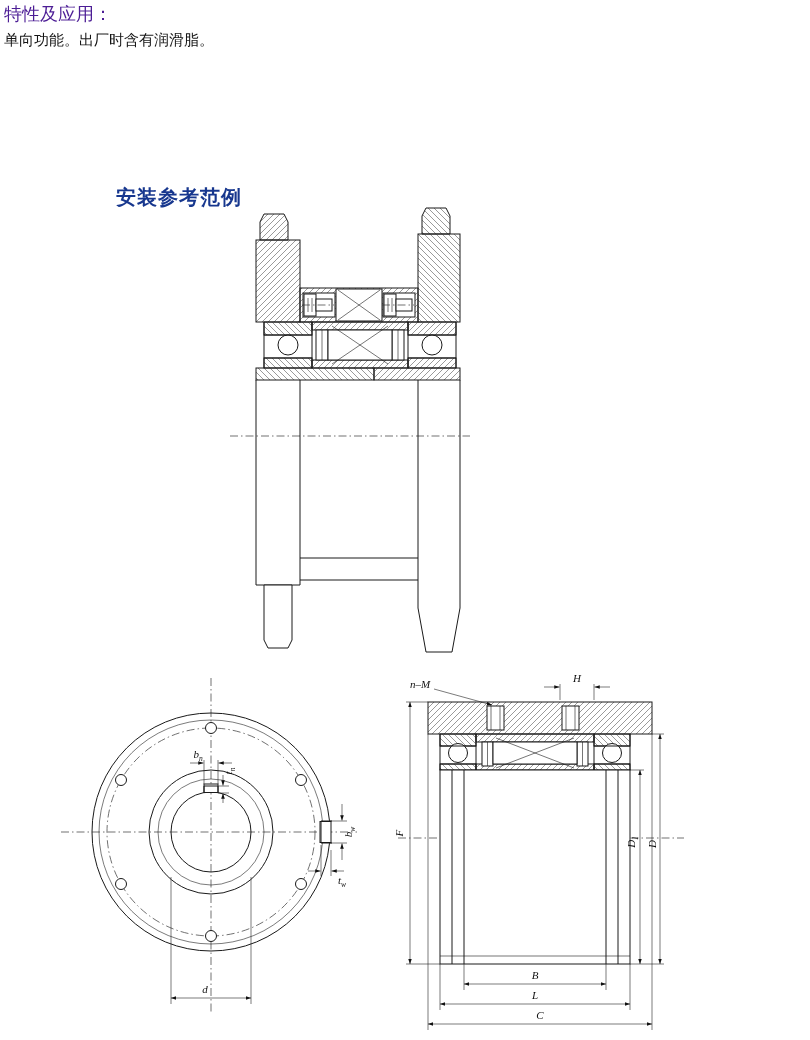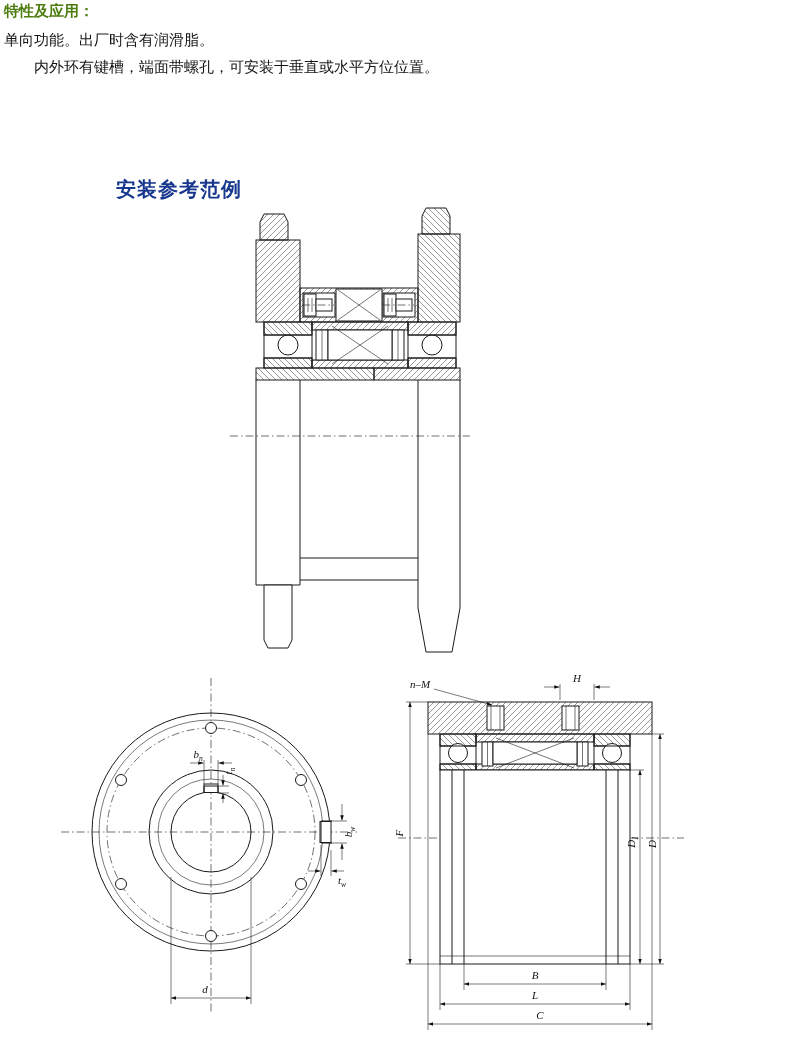--- a/index.html
+++ b/index.html
@@ -1,24 +1,24 @@
 <!DOCTYPE html>
 <html><head>
 <meta charset="utf-8">
 <style>
   *{margin:0;padding:0;box-sizing:border-box}
   html,body{background:#fff}
   body{width:810px;height:1040px;position:relative;overflow:hidden;
        font-family:"Liberation Sans",sans-serif;color:#111}
   .page{position:absolute;inset:0;background:#fff}
-  .doc-title{position:absolute;left:4px;top:2px;font-size:15px;font-weight:bold;color:#4d7c0f}
+  .doc-title{position:absolute;left:4px;top:2px;font-size:18px;font-weight:normal;color:#4c1d95}
   .body-text{position:absolute;left:4px;top:26px;width:802px;font-size:15px;line-height:27px;color:#151515}
   .body-text .indent{text-indent:2em}
   .sec-heading{position:absolute;font-size:20px;font-weight:bold;color:#17378e;letter-spacing:1px}
-  .heading-zh{left:116px;top:176px}
+  .heading-zh{left:116px;top:184px}
   .heading-en{left:450px;top:169px;letter-spacing:0}
   svg.draw{position:absolute;overflow:visible}
   svg.draw line,svg.draw rect,svg.draw circle,svg.draw polygon,svg.draw path{stroke:#1a1a1a;stroke-width:1}
   svg.draw .dim{stroke-width:0.6;stroke:#222}
   svg.draw .cl{stroke-width:0.7;stroke:#333;stroke-dasharray:8 3 1.5 3}
   svg.draw .thin{stroke-width:0.6}
   svg.draw text{stroke:none;fill:#111;font:italic 11px "Liberation Serif",serif}
   svg.draw text tspan.sub{font-size:7.5px}
 </style>
 </head>
@@ -41,21 +41,20 @@
     </marker>
   </defs>
 </svg>
 
 <div class="page">
 
   <div class="doc-title">特性及应用：</div>
 
   <div class="body-text">
     <div>单向功能。出厂时含有润滑脂。</div>
-    <div class="indent">内外环有键槽，端面带螺孔，可安装于垂直或水平方位位置。</div>
   </div>
 
   <div class="sec-heading heading-zh">安装参考范例</div>
 
   <svg class="draw" style="left:228px;top:200px" width="244" height="455" viewBox="0 0 244 455">
     <line class="cl" x1="2" y1="236" x2="242" y2="236"></line>
 
     <g>
       <polygon points="32,40 32,22 36,14 56,14 60,22 60,40" fill="url(#h1)"></polygon>
       <rect x="28" y="40" width="44" height="82" fill="url(#h1)"></rect>

